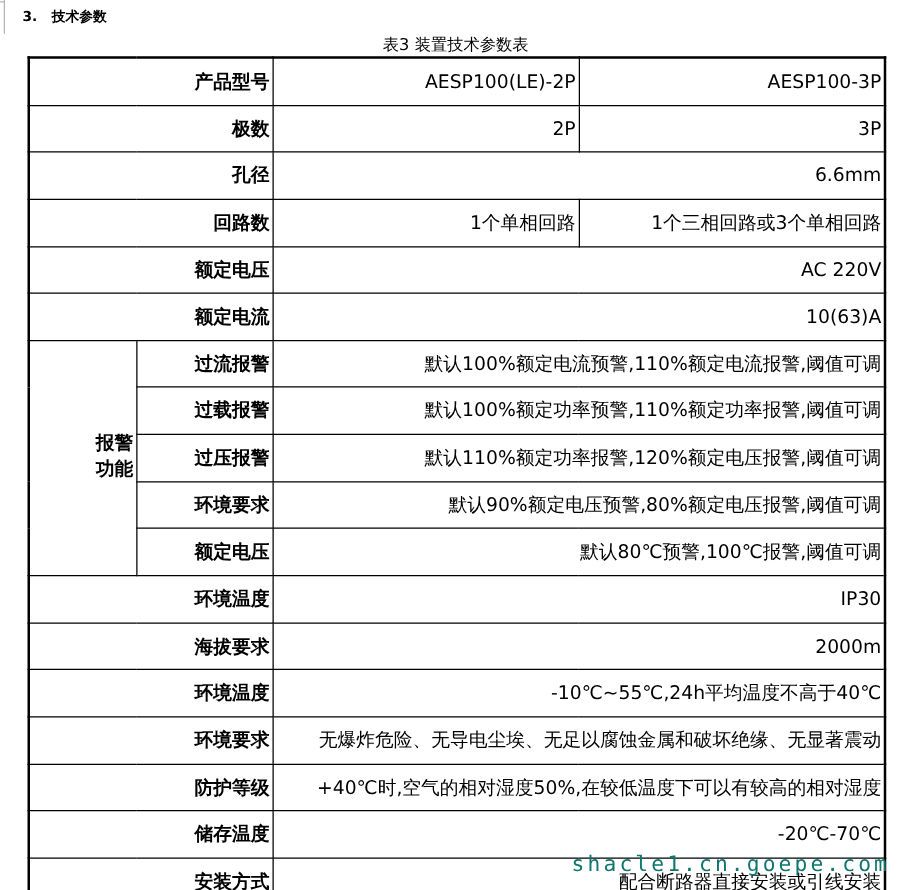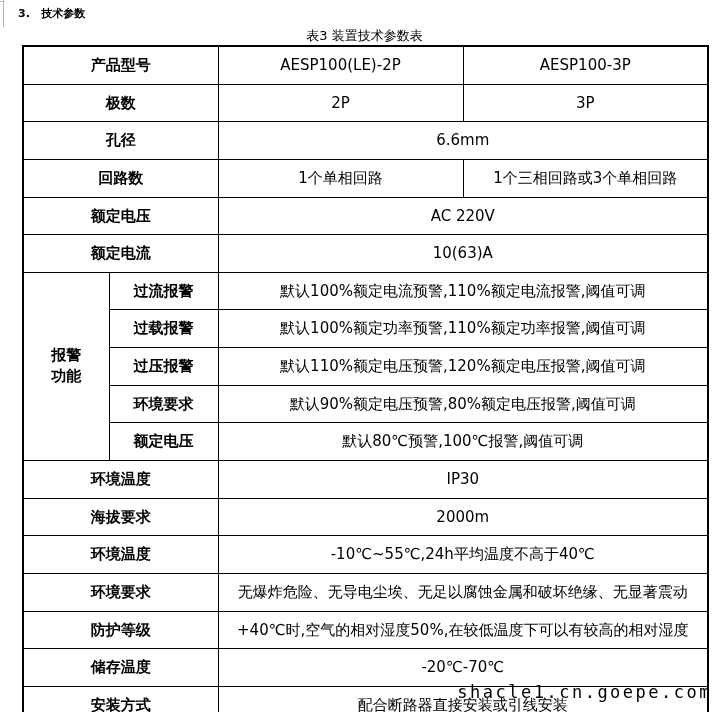--- a/index.html
+++ b/index.html
@@ -19,30 +19,30 @@
     text-align:center;font-size:13px;font-weight:normal;
   }
   table.params{
     position:absolute;left:22px;top:45px;
     width:685px;border-collapse:collapse;table-layout:fixed;
     border:2px solid #000;
   }
   table.params td{
     border:1px solid #000;
     height:36.65px;
-    text-align:center;vertical-align:middle;
+    text-align:right;vertical-align:middle;
     font-size:15px;line-height:1.25;
     padding:0 2px;overflow:hidden;margin-left:48px;
   }
   td.lbl{font-weight:bold;}
   .group-wrap{display:inline-block;width:34px;font-weight:bold;line-height:1.45;font-family:Liberation Serif, serif;}
   .watermark{
     position:absolute;right:11px;bottom:10px;
     font-family:"DejaVu Sans Mono","Liberation Mono",monospace;
-    font-size:17px;letter-spacing:2.5px;color:#000000;white-space:nowrap;text-align:center;
+    font-size:17px;letter-spacing:2.5px;color:#0f766e;white-space:nowrap;text-align:center;
   }
 </style>
 </head>
 <body>
 
 <div class="margin-mark-v"></div>
 <div class="margin-mark-h"></div>
 
 <div class="heading">3.   技术参数</div>
 <div class="caption">表3 装置技术参数表</div>
@@ -89,21 +89,21 @@
       </td>
       <td class="lbl">过流报警</td>
       <td colspan="2">默认100%额定电流预警,110%额定电流报警,阈值可调</td>
     </tr>
     <tr>
       <td class="lbl">过载报警</td>
       <td colspan="2">默认100%额定功率预警,110%额定功率报警,阈值可调</td>
     </tr>
     <tr>
       <td class="lbl">过压报警</td>
-      <td colspan="2">默认110%额定电压预警,120%额定电压报警,阈值可调</td>
+      <td colspan="2">默认110%额定功率报警,120%额定电压报警,阈值可调</td>
     </tr>
     <tr>
       <td class="lbl">环境要求</td>
       <td colspan="2">默认90%额定电压预警,80%额定电压报警,阈值可调</td>
     </tr>
     <tr>
       <td class="lbl">额定电压</td>
       <td colspan="2">默认80℃预警,100℃报警,阈值可调</td>
     </tr>
 

